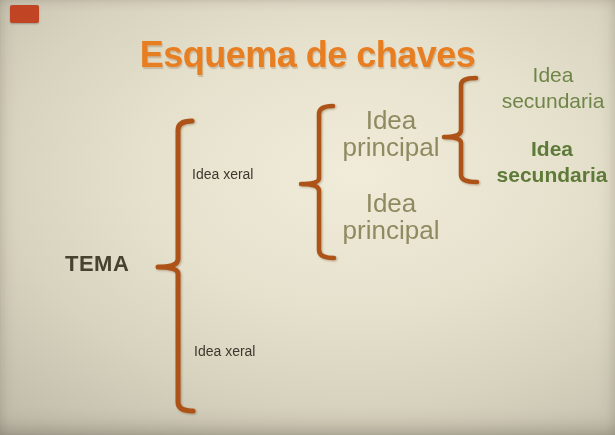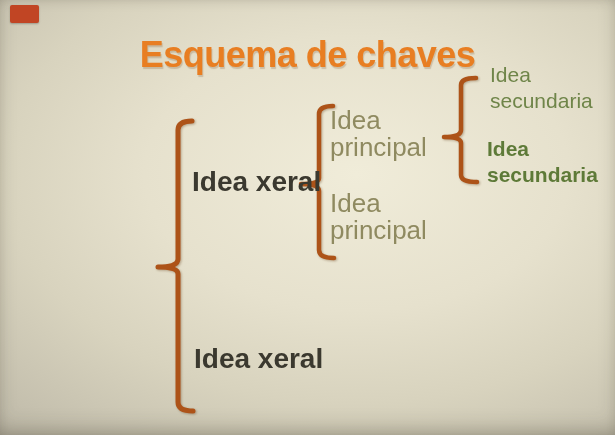--- a/index.html
+++ b/index.html
@@ -23,25 +23,25 @@
     position:absolute;left:0;top:34px;width:100%;
     text-align:center;font-size:36px;font-weight:700;letter-spacing:-.5px;
     color:var(--title);
     text-shadow:1px 1.5px 1px rgba(110,60,15,.22);
   }
   .label{position:absolute;white-space:nowrap;}
   .tema{
     left:65px;top:251px;font-size:22px;font-weight:700;
     color:var(--tema_text);letter-spacing:.5px;
   }
-  .xeral{font-size:28px;font-weight:700;color:var(--xeral_text);}
+  .xeral{font-size:14px;font-weight:400;color:var(--xeral_text);}
   .xeral-1{left:192px;top:166px;}
   .xeral-2{left:194px;top:343px;}
   .wrapbox{
-    position:absolute;white-space:normal;
+    position:absolute;text-align:center;white-space:normal;
   }
   .principal{
     left:330px;width:122px;font-size:26px;line-height:27px;font-weight:400;
     color:var(--principal_text);
   }
   .principal-1{top:107px;}
   .principal-2{top:190px;}
   .secundaria-1{
     left:490px;top:62px;width:126px;font-size:21px;line-height:26px;
     font-weight:400;color:var(--secundaria_text);
@@ -68,20 +68,21 @@
 
   <svg class="braces" viewBox="0 0 615 435" xmlns="http://www.w3.org/2000/svg" aria-hidden="true">
 
     <path stroke-width="5" d="M 192 121 Q 178 121 178 130 L 178 259 Q 178 267 158 267 Q 178 267 178 274 L 178 402 Q 178 411 193 411"></path>
 
     <path stroke-width="4.5" d="M 333 106 Q 319 106 319 114 L 319 178 Q 319 184 301 184 Q 319 184 319 191 L 319 250 Q 319 258 334 258"></path>
 
     <path stroke-width="4.5" d="M 476 78 Q 461 78 461 85 L 461 130 Q 461 137 444 137 Q 461 137 461 143 L 461 175 Q 461 182 477 182"></path>
   </svg>
 
+  <div class="label tema">TEMA</div>
 
   <div class="label xeral xeral-1">Idea xeral</div>
 
   <div class="label xeral xeral-2">Idea xeral</div>
 
   <div class="wrapbox principal principal-1">Idea principal</div>
 
   <div class="wrapbox principal principal-2">Idea principal</div>
 
   <div class="wrapbox secundaria-1">Idea secundaria</div>

